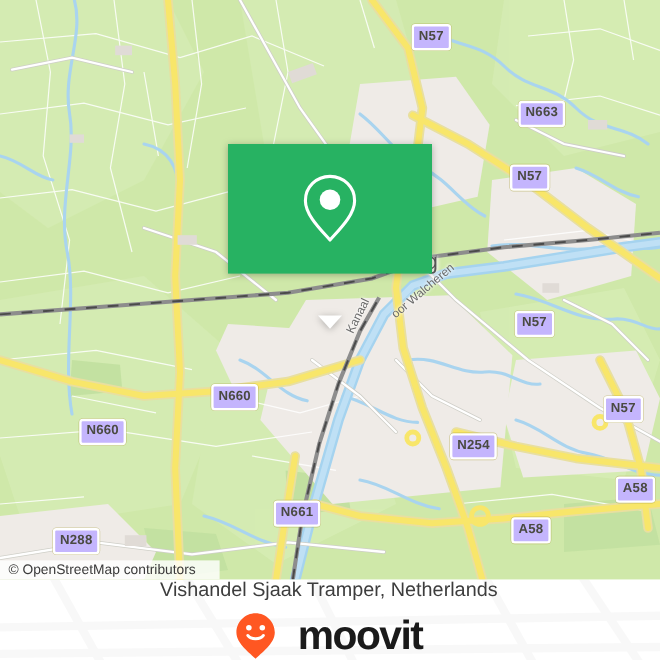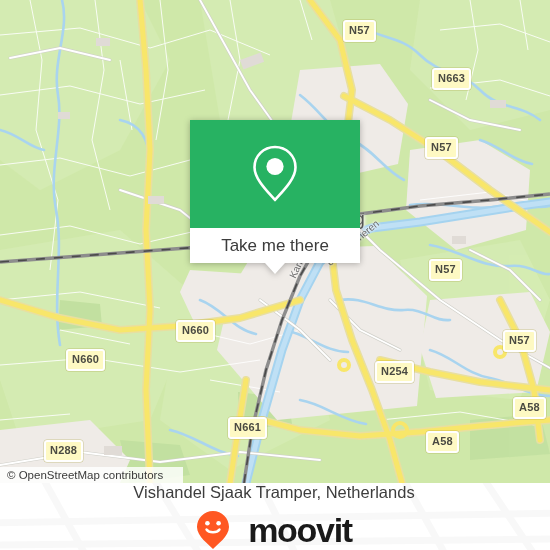--- a/index.html
+++ b/index.html
@@ -22,21 +22,21 @@
     left: 0; top: 0;
     width: 550px; height: 483px;
     background: #cde8a8;
     overflow: hidden;
   }
   .map-svg { position: absolute; left: 0; top: 0; }
 
   
   .shield {
     position: absolute;
-    background: #fef9c3;
+    background: #c4b5fd;
     border: 2px solid #ffffff;
     border-radius: 3px;
     color: #4a4a42;
     font-size: 11px;
     font-weight: bold;
     font-family: "Liberation Sans", sans-serif;
     line-height: 1;
     padding: 3px 4px 4px 4px;
     white-space: nowrap;
     letter-spacing: .2px;
@@ -299,42 +299,39 @@
         <rect x="490" y="100" width="16" height="8"></rect>
       </g>
     </svg>
 
     <div class="city-label" style="left:348px; top:208px;">rg</div>
 
     <div class="canal-label" style="left:292px; top:272px; transform:rotate(-64deg); transform-origin:left center;">Kanaal</div>
     <div class="canal-label" style="left:328px; top:258px; transform:rotate(-40deg); transform-origin:left center;">oor Walcheren</div>
 
     <div class="shield" style="left:343px; top:20px;">N57</div>
-    <div class="shield" style="left:432px; top:68px;">N663</div>
+    <div class="shield" style="left:432px; top:84px;">N663</div>
     <div class="shield" style="left:425px; top:137px;">N57</div>
     <div class="shield" style="left:429px; top:259px;">N57</div>
     <div class="shield" style="left:176px; top:320px;">N660</div>
     <div class="shield" style="left:66px;  top:349px;">N660</div>
     <div class="shield" style="left:375px; top:361px;">N254</div>
     <div class="shield" style="left:503px; top:330px;">N57</div>
     <div class="shield" style="left:513px; top:397px;">A58</div>
     <div class="shield" style="left:228px; top:417px;">N661</div>
     <div class="shield" style="left:426px; top:431px;">A58</div>
     <div class="shield" style="left:44px;  top:440px;">N288</div>
 
     <div class="popup">
       <div class="popup-head">
         <svg width="54" height="62" viewBox="0 0 54 62">
           <path d="M27 4 C15.5 4 6.5 13 6.5 24.2 C6.5 36 19 48 27 57 C35 48 47.5 36 47.5 24.2 C47.5 13 38.5 4 27 4 Z" fill="none" stroke="#ffffff" stroke-width="2.6" stroke-linejoin="round"></path>
           <circle cx="27" cy="23.5" r="8.6" fill="#ffffff"></circle>
         </svg>
       </div>
-      <div class="popup-body">
-        <span class="popup-label">Take me there</span>
-      </div>
       <div class="popup-tip"></div>
     </div>
 
     <div class="attribution">
       <span>© OpenStreetMap contributors</span>
     </div>
   </div>
 
   <div class="footer">
     <svg class="footer-watermark" width="550" height="67" viewBox="0 0 550 67">

